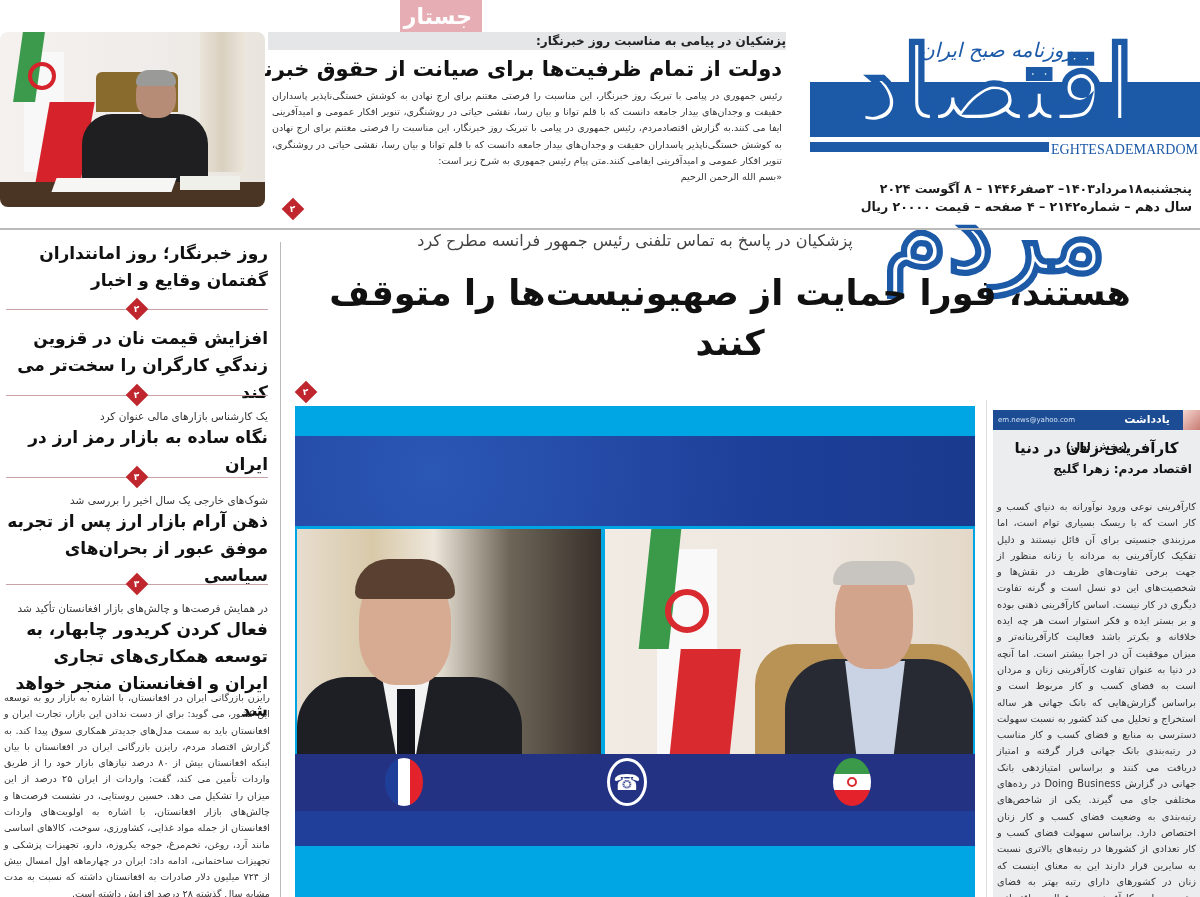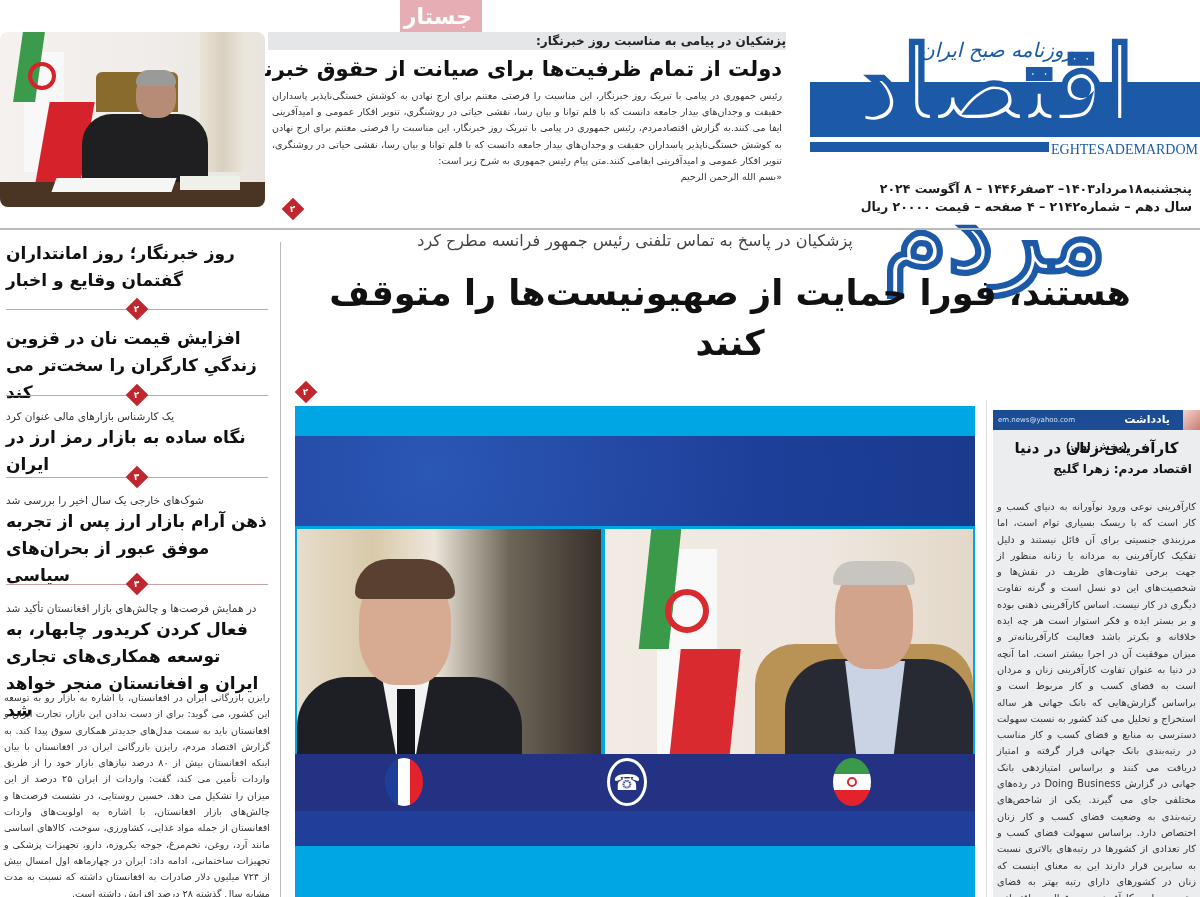--- a/index.html
+++ b/index.html
@@ -37,21 +37,21 @@
   .chair { position: absolute; left: 96px; top: 40px; width: 82px; height: 40px; background: #8a6b2e; border-radius: 6px 6px 0 0; }
   .man-head { position: absolute; left: 136px; top: 40px; width: 40px; height: 46px; background: #b78c76; border-radius: 45% 45% 40% 40%; }
   .man-hair { position: absolute; left: 136px; top: 38px; width: 40px; height: 16px; background: #9a9a98; border-radius: 20px 20px 6px 6px; }
   .man-body { position: absolute; left: 82px; top: 82px; width: 126px; height: 80px; background: #1f1f22; border-radius: 30px 30px 4px 4px; }
   .desk { position: absolute; left: 0; top: 150px; width: 265px; height: 25px; background: #4a3524; }
   .papers { position: absolute; left: 54px; top: 146px; width: 120px; height: 14px; background: #f6f6f4; transform: skewX(-20deg); }
   .papers2 { position: absolute; left: 180px; top: 144px; width: 60px; height: 14px; background: #f0f0ea; }
 
   
   .header-rule { left: 0; top: 228px; width: 1200px; height: 2px; background: #bbb; }
-  .lc-item { position: absolute; left: 6px; width: 262px; text-align: left; }
+  .lc-item { position: absolute; left: 6px; width: 262px; text-align: right; }
   .lc-kicker { font-size: 10.5px; color: #333; line-height: 16px; }
   .lc-head { font-size: 17px; font-weight: bold; line-height: 27px; color: #111; }
   .lc-sep { position: absolute; left: 6px; width: 262px; height: 1px; background: #c8a3a6; }
   .lc-badge { position: absolute; left: 129px; }
   .lc-body { position: absolute; left: 4px; top: 690px; width: 266px; font-size: 9.6px; line-height: 16.3px; text-align: justify; color: #333; }
 
   
   .main-kicker { left: 290px; top: 228px; width: 690px; text-align: center; font-size: 16px; color: #444; line-height: 26px; }
   .main-head { left: 290px; top: 268px; width: 880px; text-align: center; font-size: 35px; font-weight: bold; line-height: 50px; color: #111; }
 

